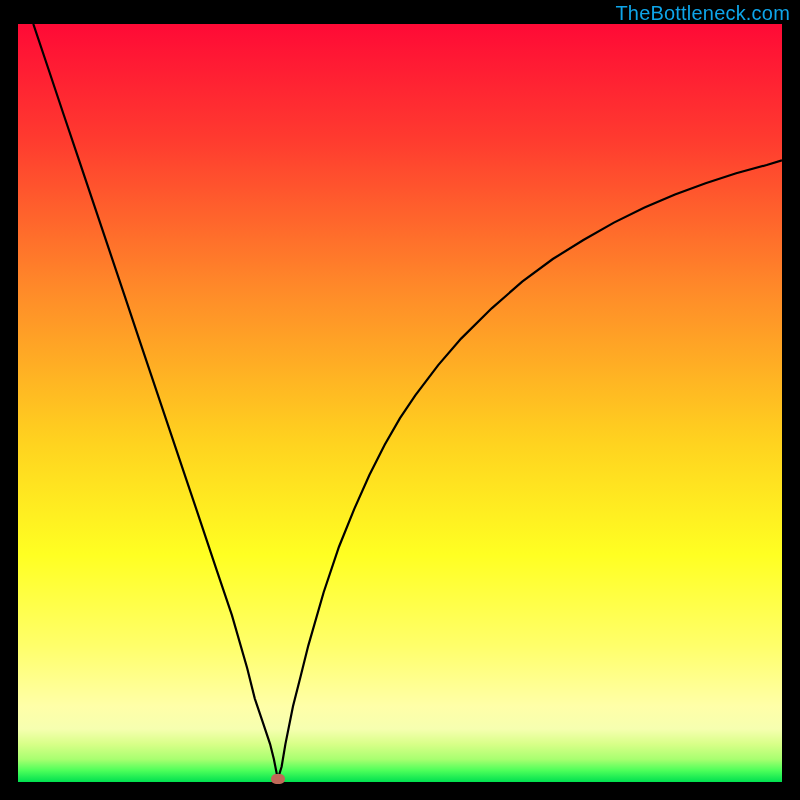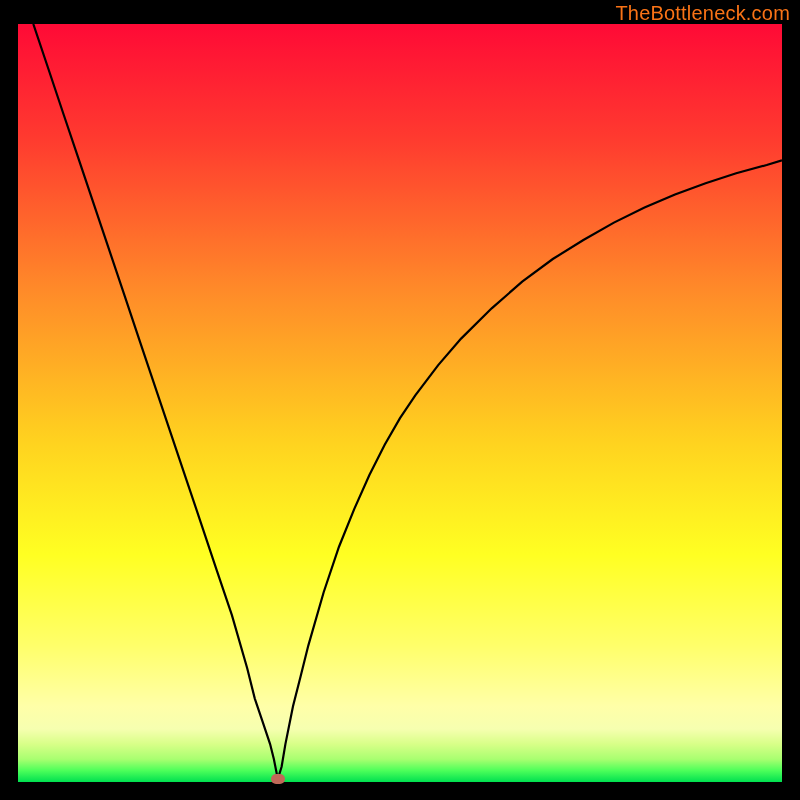--- a/index.html
+++ b/index.html
@@ -24,21 +24,21 @@
     left: 0;
     top: 0;
     width: 764px;
     height: 758px;
     display: block;
   }
   .watermark {
     position: absolute;
     top: 2px;
     right: 10px;
-    color: #f97316;
+    color: #0ea5e9;
     font-size: 20px;
     font-weight: 500;
     letter-spacing: 0.2px;
     user-select: none;
   }
   .minimum-dot {
     position: absolute;
     width: 14px;
     height: 10px;
     border-radius: 5px;

